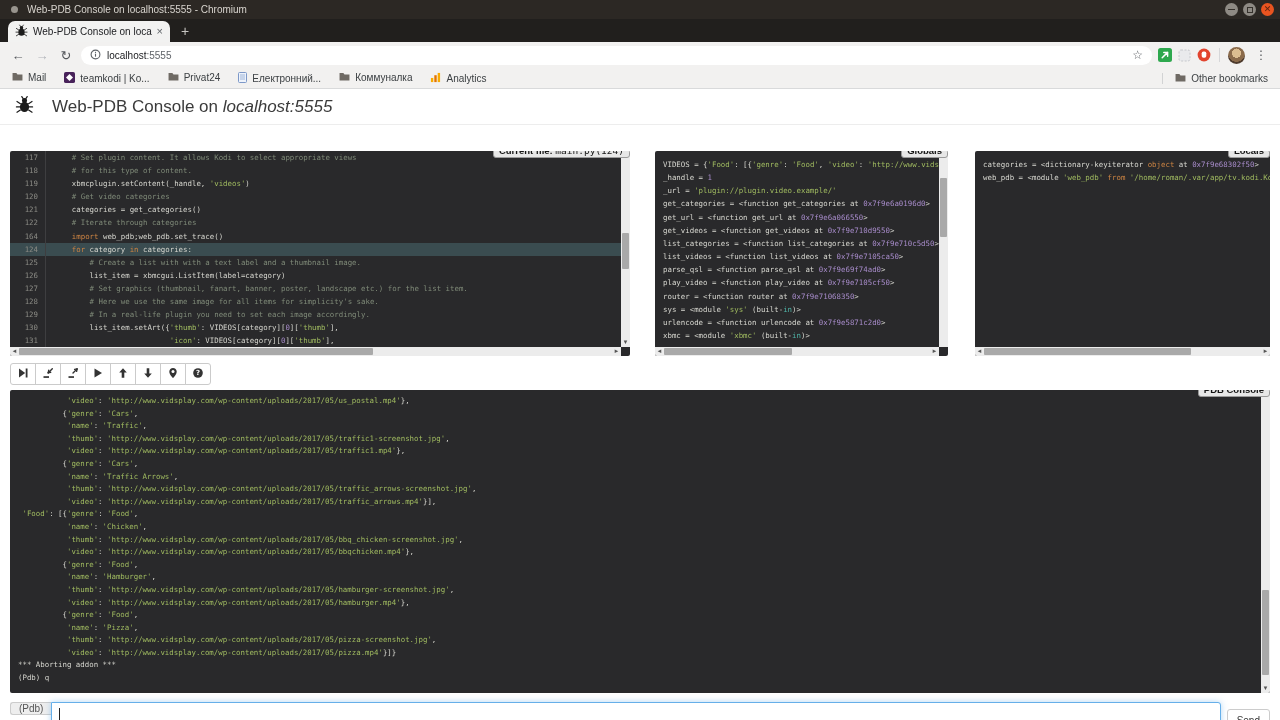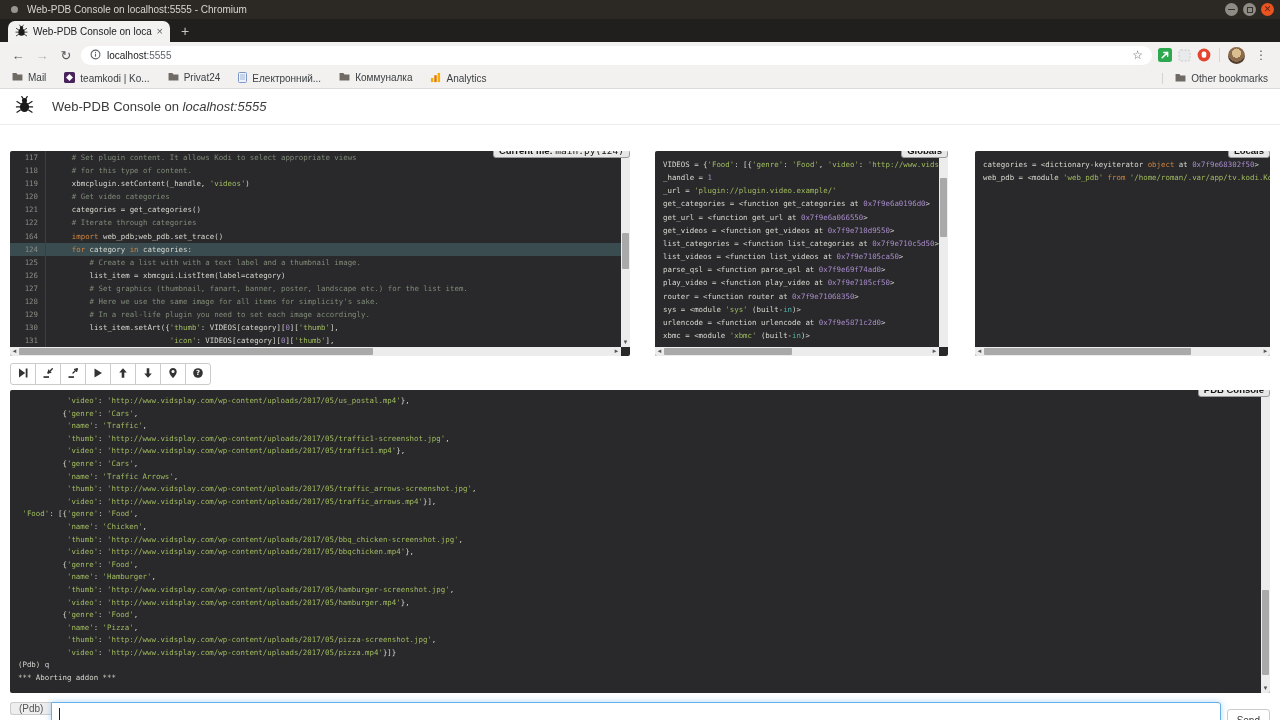--- a/index.html
+++ b/index.html
@@ -34,21 +34,21 @@
   .chrome-divider{width:1px;height:14px;background:#d6d7d9;margin:0 2px}
   .avatar{width:17px;height:17px;border-radius:50%;background:radial-gradient(circle at 50% 36%,#dcbd90 0 33%,#8a6a4a 34% 62%,#4e3b2d 63%);flex:none}
   .menu-dots{color:#55585c;font-size:12px;padding:0 4px}
 
   .bookmarksbar{height:21px;background:#f2f1f0;border-bottom:1px solid #d9dadb;display:flex;align-items:center;padding:0 12px;font-size:10px;color:#3c4043;gap:18px}
   .bm{display:flex;align-items:center;gap:5px;white-space:nowrap}
   .other-bm{margin-left:auto;display:flex;align-items:center;gap:5px;border-left:1px solid #d2d3d4;padding-left:12px}
 
   
   .page-header{height:36px;display:flex;align-items:center;gap:18px;padding:0 15px;border-bottom:1px solid #ededed}
-  .header-title{font-size:13px;color:#3b3b3b}
+  .header-title{font-size:17px;color:#3b3b3b}
   .header-title .host{font-style:italic}
 
   .panels{display:flex;margin:26px 10px 0}
   .panel{position:relative;background:var(--panel,#29292b);border-radius:2px}
   .panel-tag{position:absolute;top:-9px;right:0;background:#e7e7e7;border:1px solid #9a9a9a;border-radius:3px;padding:1.5px 5px;font-size:9.5px;font-weight:bold;color:#151515;z-index:3;white-space:nowrap}
   .panel-tag .mono{font-family:"DejaVu Sans Mono",monospace;font-weight:normal}
 
   .code-panel{width:620px;height:205px;margin-right:25px;overflow:hidden}
   .globals-panel{width:293px;height:205px;margin-right:27px;overflow:hidden}
   .locals-panel{flex:1;height:205px;overflow:hidden}
@@ -445,22 +445,22 @@
       <pre class="cline">           <span class="tok-str">'thumb'</span>: <span class="tok-str">'http://www.vidsplay.com/wp-content/uploads/2017/05/bbq_chicken-screenshot.jpg'</span>,</pre>
       <pre class="cline">           <span class="tok-str">'video'</span>: <span class="tok-str">'http://www.vidsplay.com/wp-content/uploads/2017/05/bbqchicken.mp4'</span>},</pre>
       <pre class="cline">          {<span class="tok-str">'genre'</span>: <span class="tok-str">'Food'</span>,</pre>
       <pre class="cline">           <span class="tok-str">'name'</span>: <span class="tok-str">'Hamburger'</span>,</pre>
       <pre class="cline">           <span class="tok-str">'thumb'</span>: <span class="tok-str">'http://www.vidsplay.com/wp-content/uploads/2017/05/hamburger-screenshot.jpg'</span>,</pre>
       <pre class="cline">           <span class="tok-str">'video'</span>: <span class="tok-str">'http://www.vidsplay.com/wp-content/uploads/2017/05/hamburger.mp4'</span>},</pre>
       <pre class="cline">          {<span class="tok-str">'genre'</span>: <span class="tok-str">'Food'</span>,</pre>
       <pre class="cline">           <span class="tok-str">'name'</span>: <span class="tok-str">'Pizza'</span>,</pre>
       <pre class="cline">           <span class="tok-str">'thumb'</span>: <span class="tok-str">'http://www.vidsplay.com/wp-content/uploads/2017/05/pizza-screenshot.jpg'</span>,</pre>
       <pre class="cline">           <span class="tok-str">'video'</span>: <span class="tok-str">'http://www.vidsplay.com/wp-content/uploads/2017/05/pizza.mp4'</span>}]}</pre>
+      <pre class="cline">*** Aborting addon ***</pre>
       <pre class="cline">(Pdb) q</pre>
-      <pre class="cline">*** Aborting addon ***</pre>
     </div>
   <div class="vscroll" style="bottom:0">
     <span class="sarr" style="top:0">▲</span>
     <div class="vthumb" style="top:66%;height:28%"></div>
     <span class="sarr" style="bottom:0">▼</span>
   </div>
 </div>
 
 <div class="promptrow">
   <span class="addon">(Pdb)</span>

